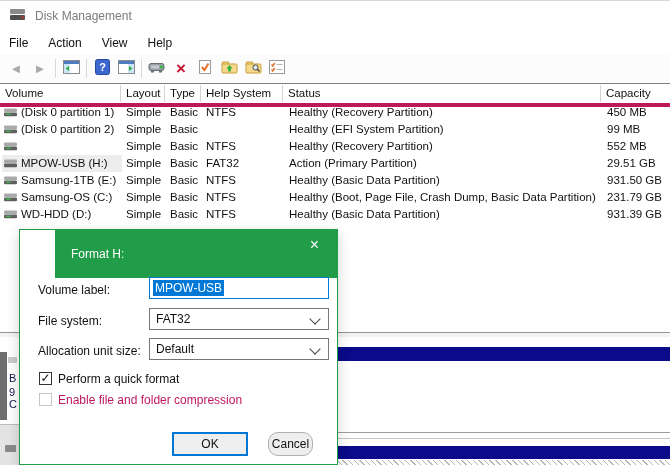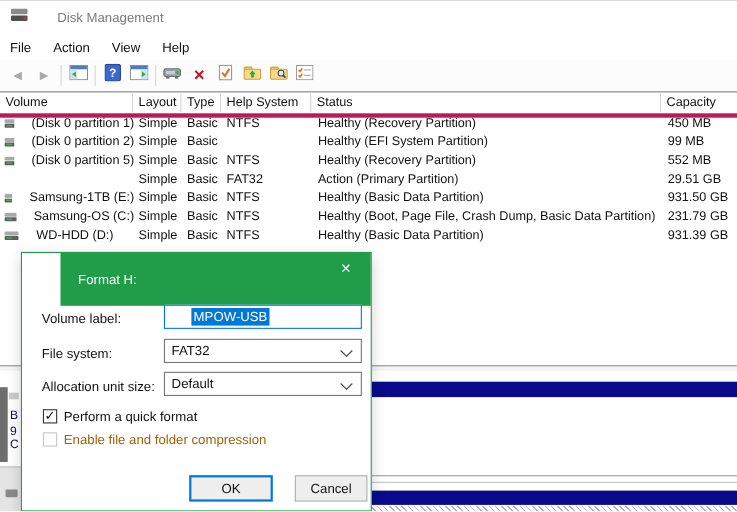--- a/index.html
+++ b/index.html
@@ -2,21 +2,21 @@
 <html><head>
 <meta charset="utf-8">
 <style>
   html,body{margin:0;padding:0;background:#fff;}
   .screen{position:relative;width:670px;height:465px;background:#ffffff;
     font-family:"Liberation Sans",sans-serif;overflow:hidden;
     border-top:1px solid #d9d9d9;box-sizing:border-box;color:#111;}
 
   
   .titlebar{position:absolute;top:0;left:0;right:0;height:30px;display:flex;
-    align-items:center;gap:26px;padding-left:10px;background:#fff;}
+    align-items:center;gap:9px;padding-left:10px;background:#fff;}
   .titlebar .title{font-size:12px;color:#7b7b7b;}
 
   
   .menubar{position:absolute;top:30px;left:0;right:0;height:23px;display:flex;
     align-items:center;font-size:12px;background:#fff;text-align:right;}
   .menuitem{padding:3px 10px;cursor:default;}
   .menuitem:first-child{padding-left:9px;}
 
   
   .toolbar{position:absolute;top:53px;left:0;right:0;height:30px;display:flex;
@@ -33,21 +33,21 @@
     border-bottom:4px solid #be185d;background:#fff;}
   .hcell{position:absolute;top:0;height:17px;line-height:17px;font-size:11.5px;
     padding-left:5px;border-right:1px solid #d4d4d4;box-sizing:border-box;
     white-space:nowrap;overflow:hidden;}
   .h-vol{left:0;width:121px;}  .h-lay{left:121px;width:44px;}
   .h-typ{left:165px;width:36px;} .h-fs{left:201px;width:82px;}
   .h-st{left:283px;width:318px;} .h-cap{left:601px;width:69px;border-right:none;}
   .lrows{position:absolute;top:19px;left:0;width:670px;}
   .lrow{position:relative;height:17px;font-size:11.5px;}
   .cell{position:absolute;top:0;height:17px;line-height:17px;white-space:nowrap;overflow:hidden;}
-  .c-vol{left:2px;width:118px;display:flex;align-items:center;gap:16px;padding-left:2px;}
+  .c-vol{left:2px;width:118px;display:flex;align-items:center;gap:4px;padding-left:2px;}
   .c-lay{left:126px;width:40px;} .c-typ{left:170px;width:32px;}
   .c-fs{left:206px;width:75px;}  .c-st{left:289px;width:314px;}
   .c-cap{left:607px;width:62px;}
   .lrow.selected .c-vol{background:#ededed;}
 
   
   .splitter{position:absolute;top:331px;left:0;width:670px;height:5px;
     border-top:1px solid #949494;background:#f3f3f3;box-sizing:border-box;}
   .navy-bar{position:absolute;left:338px;width:332px;background:#0a0a8a;}
   .bar1{top:346px;height:14px;} .bar2{top:445px;height:13px;}
@@ -68,37 +68,37 @@
     border:1px solid #219c49;box-shadow:0 4px 12px rgba(0,0,0,0.18);z-index:10;box-sizing:border-box;}
   .dtitle{position:relative;height:48px;background:#219c49;color:#fff;display:flex;
     align-items:center;padding-left:16px;font-size:12px;margin-left:35px;}
   .dclose{position:absolute;right:0;top:0;width:45px;height:30px;display:flex;
     align-items:center;justify-content:center;color:#fff;font-size:16px;font-weight:400;}
   .dlabel{position:absolute;left:18px;font-size:12px;}
   .lb1{top:53px;} .lb2{top:84px;} .lb3{top:114px;}
   .dinput{position:absolute;left:129px;top:47px;width:180px;height:22px;
     border:1px solid #0078d7;background:#fff;box-sizing:border-box;font-size:12px;
     display:flex;align-items:center;padding-left:3px;}
-  .dsel{background:#0078d7;color:#fff;padding:1px 2px;margin-left:21px;}
+  .dsel{background:#0078d7;color:#fff;padding:1px 2px;}
   .dcombo{position:absolute;left:129px;width:180px;height:22px;border:1px solid #767676;
     background:#fff;box-sizing:border-box;font-size:12px;display:flex;align-items:center;
     padding-left:6px;}
   .cb1{top:78px;} .cb2{top:108px;}
   .chev{position:absolute;right:9px;top:6px;width:7px;height:7px;
     border-right:1.5px solid #474747;border-bottom:1.5px solid #474747;
     transform:rotate(45deg);}
   .dcheck{position:absolute;left:19px;width:13px;height:13px;border:1px solid #333;
     background:#fff;box-sizing:border-box;font-size:12px;line-height:10px;text-align:center;}
   .ck1{top:142px;} .ck2{top:163px;border-color:#c6c6c6;color:#c6c6c6;}
   .dchecklabel{position:absolute;left:38px;font-size:12px;}
-  .ckl1{top:142px;} .ckl2{top:163px;color:#a16207;}
+  .ckl1{top:142px;} .ckl2{top:163px;color:#be185d;}
   .dbtn{position:absolute;top:202px;height:24px;background:#eeeeee;border:1px solid #b0b0b0;
     font-size:12px;display:flex;align-items:center;justify-content:center;box-sizing:border-box;}
   .ok{left:152px;width:76px;border:2px solid #0078d7;}
-  .cancel{left:248px;width:66px;}
+  .cancel{left:248px;width:45px;border-radius:10px;}
 </style>
 </head>
 <body>
 
 <div class="screen">
 
   <div class="titlebar">
     <span>
       <svg width="16" height="13">
           <rect y="1" width="15" height="5" rx="1" fill="#8a8a8a"></rect>
@@ -251,30 +251,36 @@
         <span class="cell c-cap">99 MB</span>
       </div>
 
       <div class="lrow">
         <span class="cell c-vol">
             <svg width="13" height="9">
               <rect width="13" height="3.6" y="0.4" rx="1" fill="#a9a9a9"></rect>
               <rect width="13" height="3.6" y="4.6" rx="1" fill="#5f5f5f"></rect>
               <rect x="2" y="5.6" width="5" height="1.4" fill="#3fae49"></rect>
             </svg>
-            <span>(Disk 0 partition 5)</span>
           </span>
         <span class="cell c-lay">Simple</span>
         <span class="cell c-typ">Basic</span>
         <span class="cell c-fs">NTFS</span>
         <span class="cell c-st">Healthy (Recovery Partition)</span>
         <span class="cell c-cap">552 MB</span>
       </div>
 
       <div class="lrow selected">
+        <span class="cell c-vol">
+            <svg width="13" height="9">
+              <rect width="13" height="3.6" y="0.4" rx="1" fill="#a9a9a9"></rect>
+              <rect width="13" height="3.6" y="4.6" rx="1" fill="#5f5f5f"></rect>
+            </svg>
+            <span>MPOW-USB (H:)</span>
+          </span>
         <span class="cell c-lay">Simple</span>
         <span class="cell c-typ">Basic</span>
         <span class="cell c-fs">FAT32</span>
         <span class="cell c-st">Action (Primary Partition)</span>
         <span class="cell c-cap">29.51 GB</span>
       </div>
 
       <div class="lrow">
         <span class="cell c-vol">
             <svg width="13" height="9">

